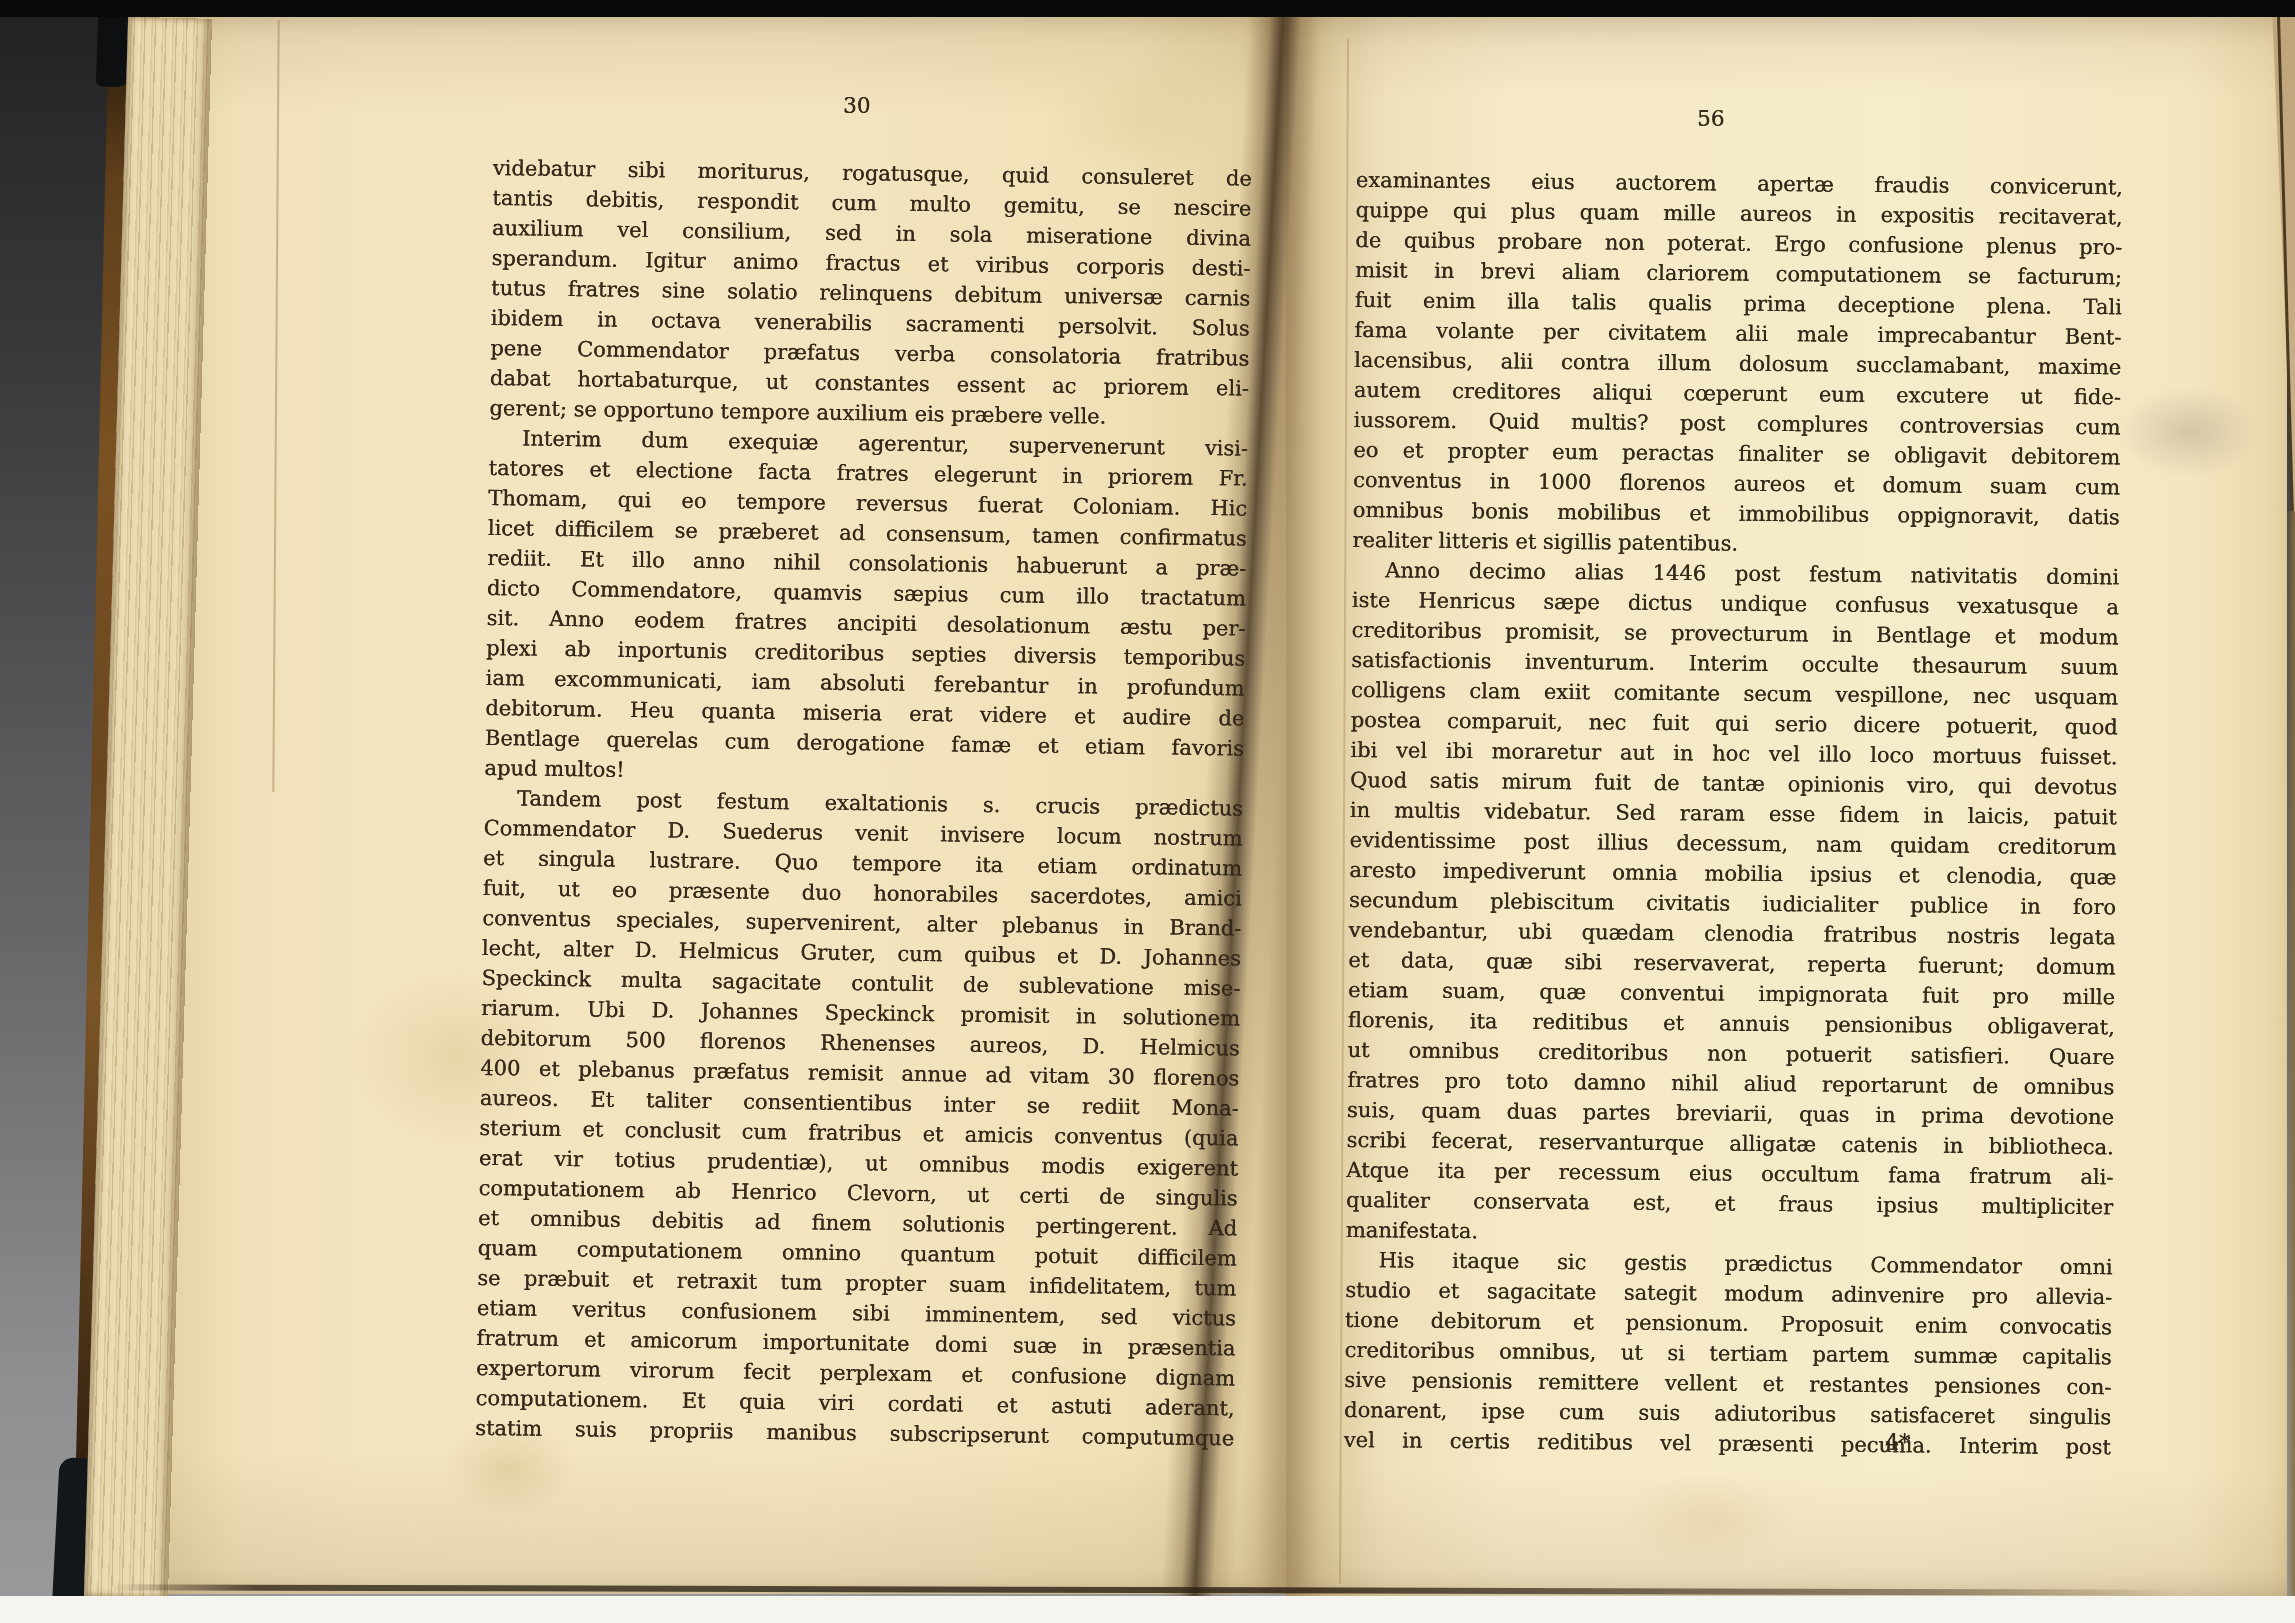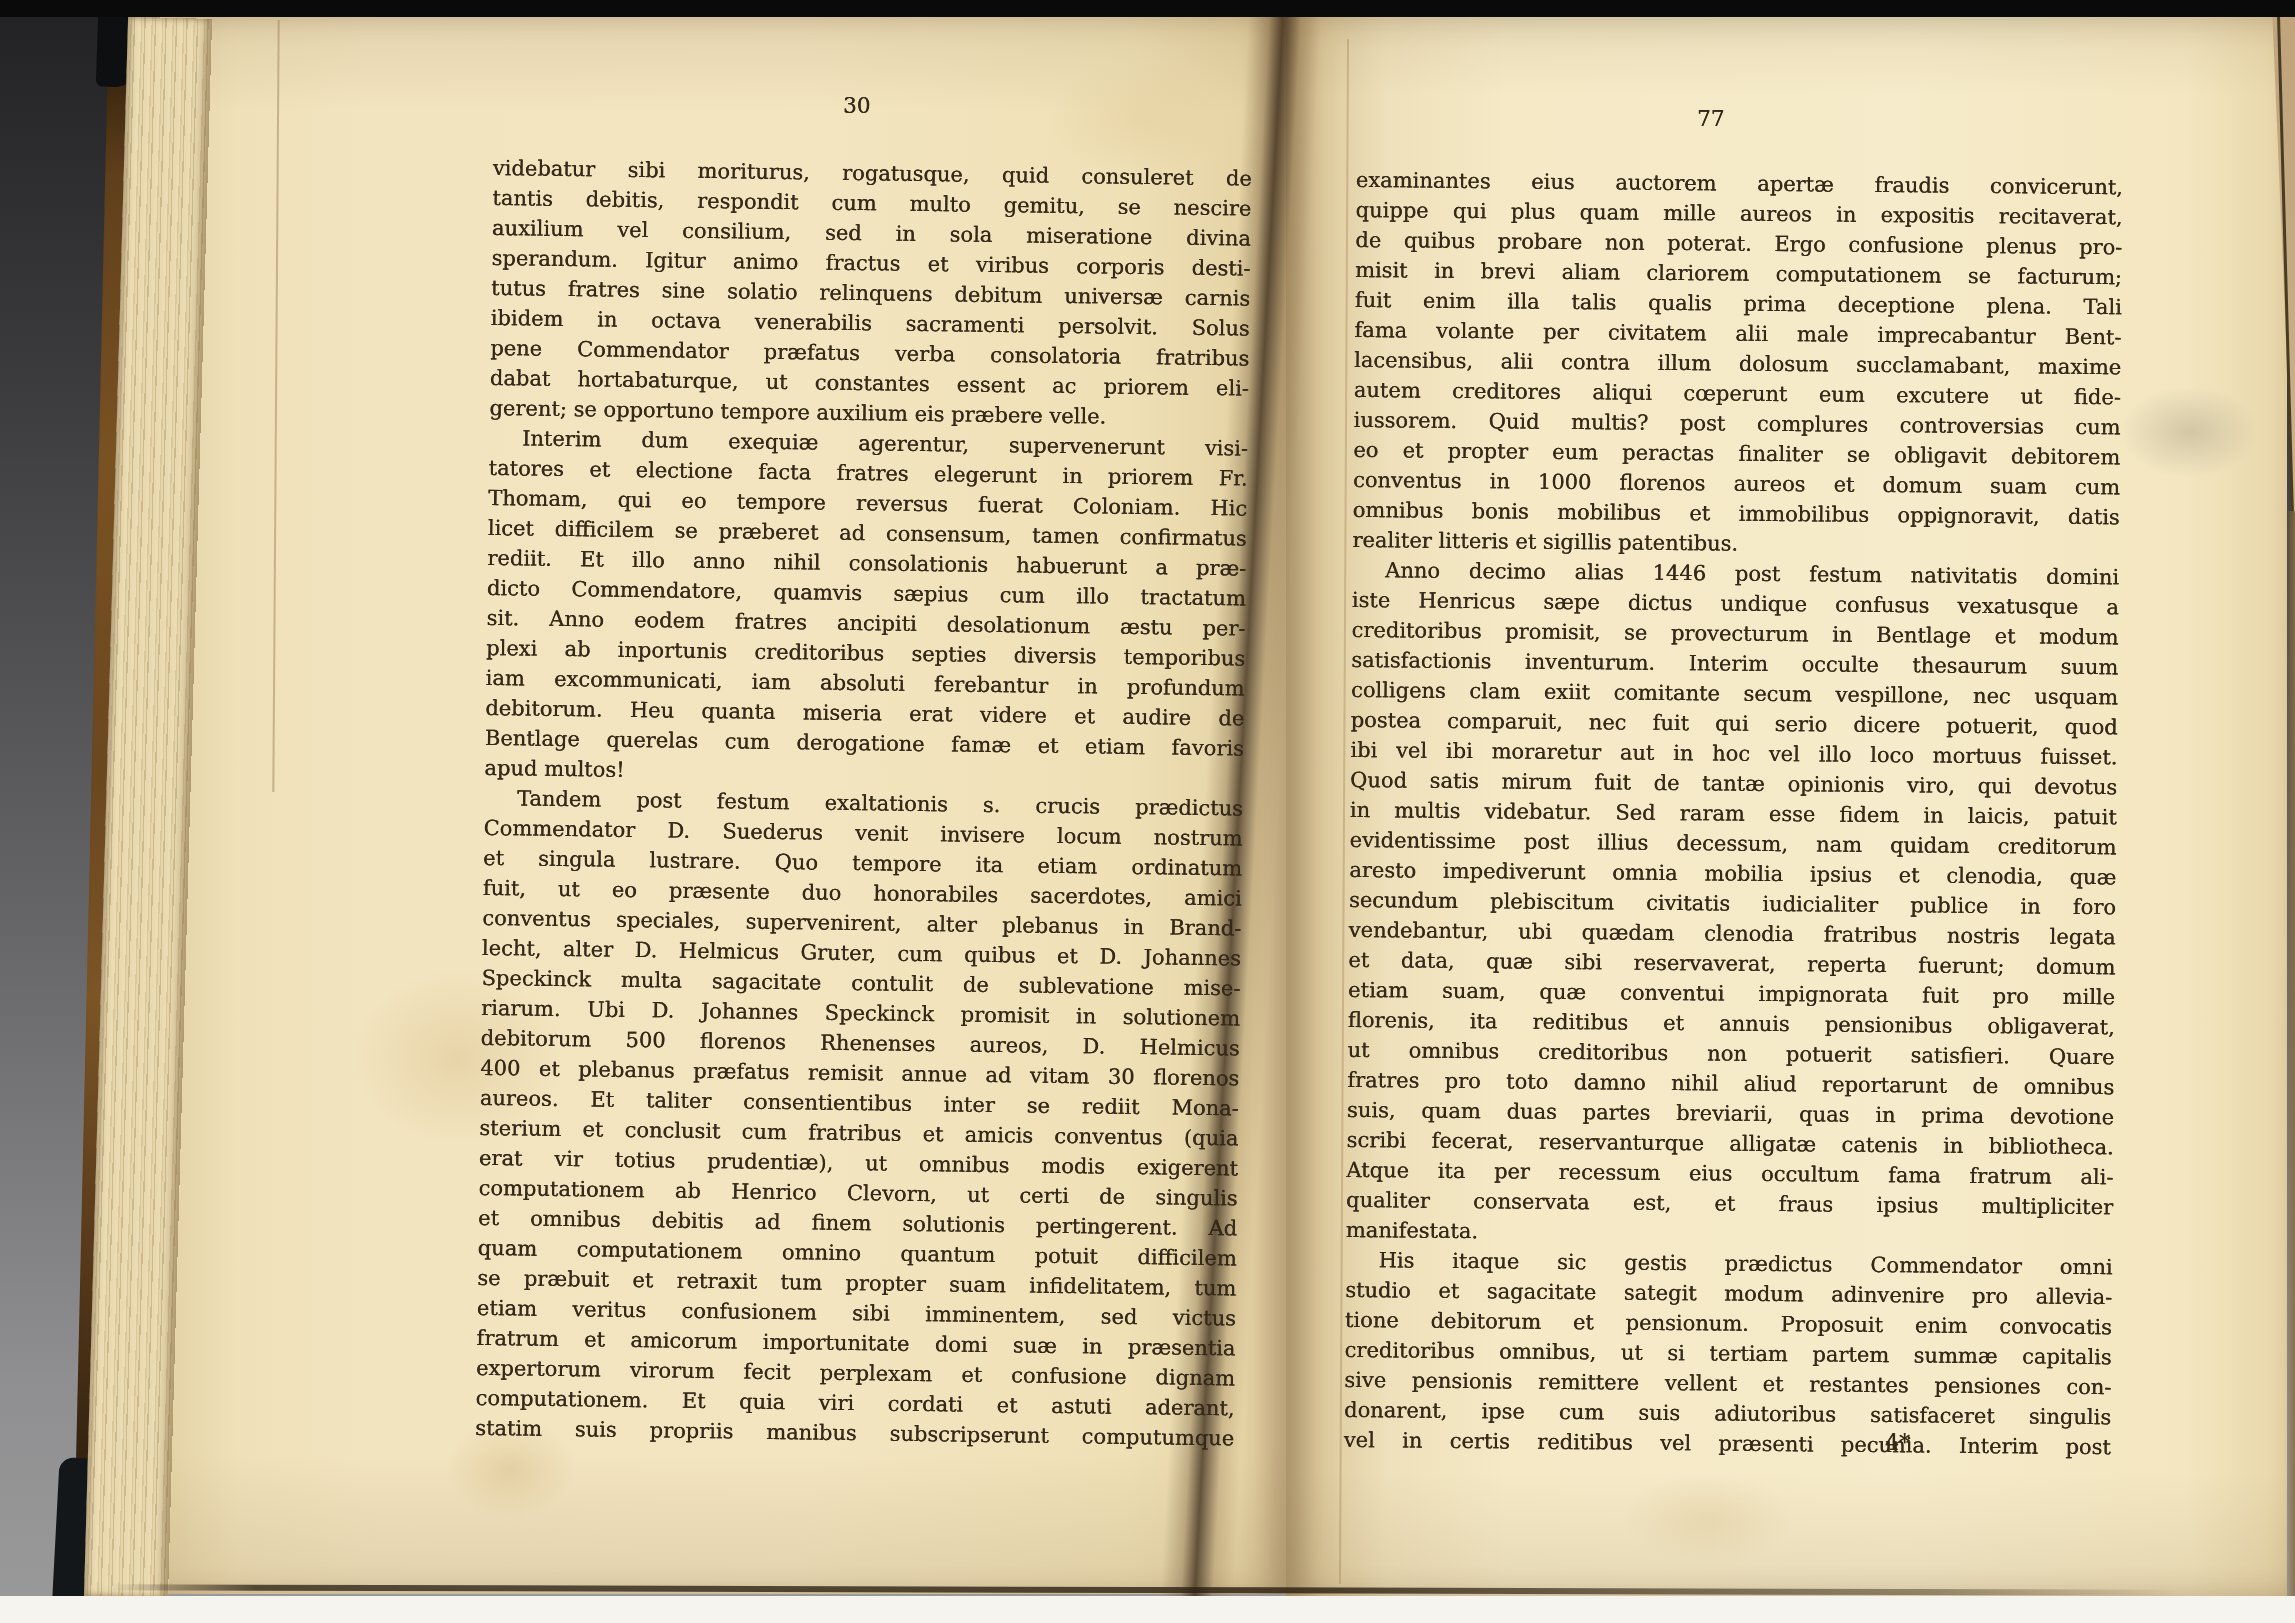--- a/index.html
+++ b/index.html
@@ -102,21 +102,21 @@
   <div class="abs stain s2"></div>
   <div class="abs stain s3"></div>
   <div class="abs stain s4"></div>
   <div class="abs stain s5"></div>
 
   <div class="abs corner-tan"></div>
   <div class="abs right-edge-line"></div>
   <div class="abs right-edge-lower"></div>
 
   <div class="abs pagenum" style="left:843px;top:93px;">30</div>
-  <div class="abs pagenum" style="left:1697px;top:106px;">77</div>
+  <div class="abs pagenum" style="left:1697px;top:106px;">56</div>
 
   <div class="abs text-col col-left">
       <div class="text-line">videbatur sibi moriturus, rogatusque, quid consuleret de</div>
       <div class="text-line">tantis debitis, respondit cum multo gemitu, se nescire</div>
       <div class="text-line">auxilium vel consilium, sed in sola miseratione divina</div>
       <div class="text-line">sperandum.  Igitur animo fractus et viribus corporis desti-</div>
       <div class="text-line">tutus fratres sine solatio relinquens debitum universæ carnis</div>
       <div class="text-line">ibidem in octava venerabilis sacramenti persolvit.  Solus</div>
       <div class="text-line">pene Commendator præfatus verba consolatoria fratribus</div>
       <div class="text-line">dabat hortabaturque, ut constantes essent ac priorem eli-</div>

